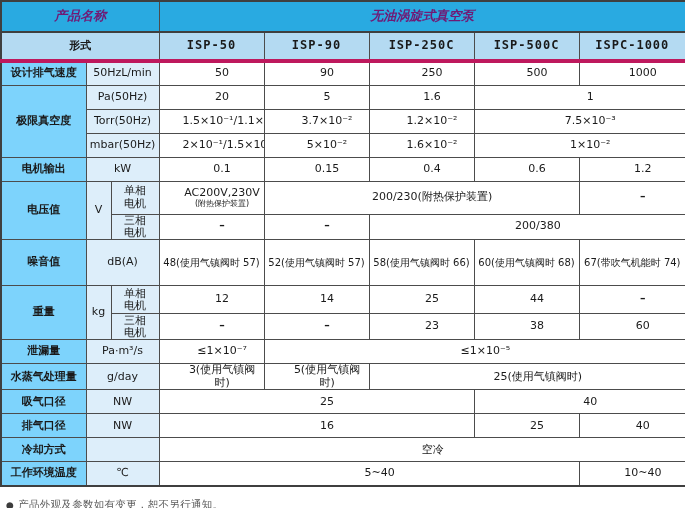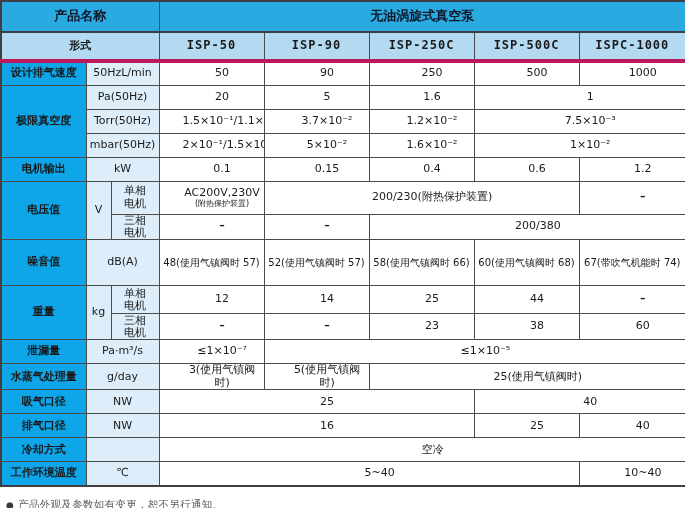--- a/index.html
+++ b/index.html
@@ -14,29 +14,29 @@
     width:685px; margin:0;
     border:2px solid #3f3f3f;
   }
   td {
     border:1px solid #4c4c4c;
     text-align:center; vertical-align:middle;
     font-size:11px; line-height:1.15; padding:0 2px;
     overflow:hidden;
   }
   tr.hdr1 td {
-    background:#29aae1; color:#0f172a; font-weight:bold;
-    font-size:13px; height:31px; border-bottom:2px solid #3f3f3f;
+    background:#29aae1; color:#701a75; font-weight:bold;
+    font-size:13px; height:31px; border-bottom:2px solid #3f3f3f;font-style:italic;
   }
   tr.hdr2 td { background:#b4daf2; height:29px; border-bottom:4px solid #be185d; }
   td.model {
     font-family:"DejaVu Sans Mono","Liberation Mono",monospace;
     font-weight:bold; font-size:12px; letter-spacing:1px;
   }
-  td.label { background:#0ea5e9; font-weight:bold; }
+  td.label { background:#7dd3fc; font-weight:bold; }
   td.unit  { background:#ddeefa; font-weight:normal; }
   td.subhead { background:#ddeefa; font-weight:normal; line-height:1.1;text-align:center; }
   td.val { background:#ffffff;padding-left:23px; }
   td.noise { font-size:10px; padding:17px 1px; }
   td.dash { font-weight:bold; }
   .cellmain { display:block; font-size:11px; }
   .cellsub  { display:block; font-size:8px; line-height:1.0; }
   .h24{height:24px} .h25{height:25px} .h26{height:26px}
   .h28{height:28px} .h33{height:33px}
   .notes { padding:11px 6px 0 6px; }

